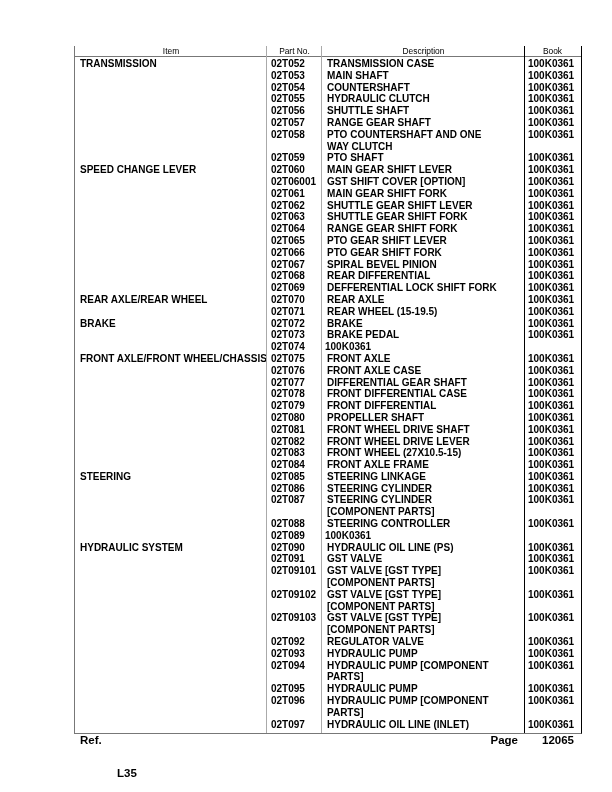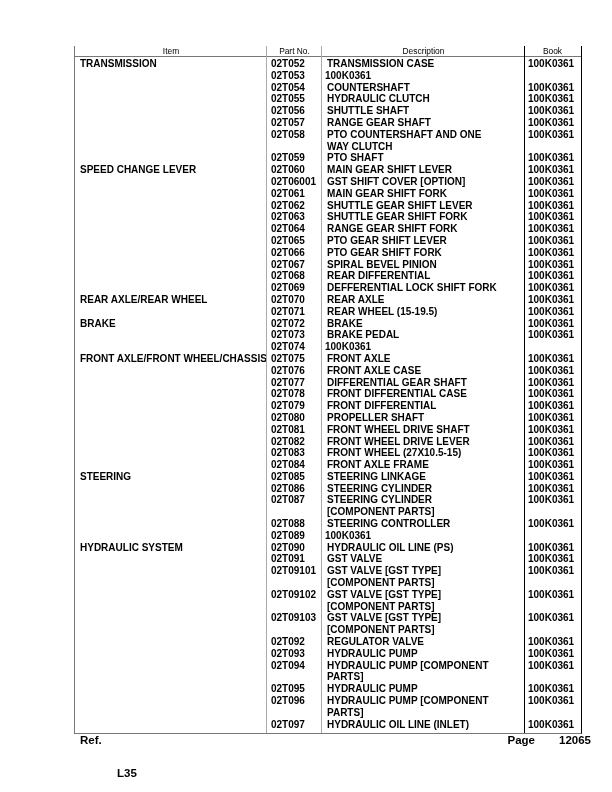--- a/index.html
+++ b/index.html
@@ -61,21 +61,20 @@
     .row .c-desc { white-space: normal; }
     .footer {
       position: absolute;
       top: 733px;
       left: 80px;
       width: 494px;
       font-size: 11.5px;
       font-weight: bold;
       height: 14px;
       line-height: 14px;
-      padding-left: 17px;
     }
     .footer .ref-label { position: absolute; left: 0; }
     .footer .ref-value { position: absolute; left: 37px; margin-top: 33px; }
     .footer .page-label { position: absolute; right: 56px; }
     .footer .page-value { position: absolute; right: 0; }
   </style>
 </head>
 <body>
 
 <div class="table">
@@ -93,20 +92,21 @@
   <div class="body" id="table-body">
       <div class="row">
         <div class="c-item">TRANSMISSION</div>
         <div class="c-part">02T052</div>
         <div class="c-desc">TRANSMISSION CASE</div>
         <div class="c-book">100K0361</div>
       </div>
       <div class="row">
         <div class="c-item"></div>
         <div class="c-part">02T053</div>
+        <div class="c-desc">MAIN SHAFT</div>
         <div class="c-book">100K0361</div>
       </div>
       <div class="row">
         <div class="c-item"></div>
         <div class="c-part">02T054</div>
         <div class="c-desc">COUNTERSHAFT</div>
         <div class="c-book">100K0361</div>
       </div>
       <div class="row">
         <div class="c-item"></div>

